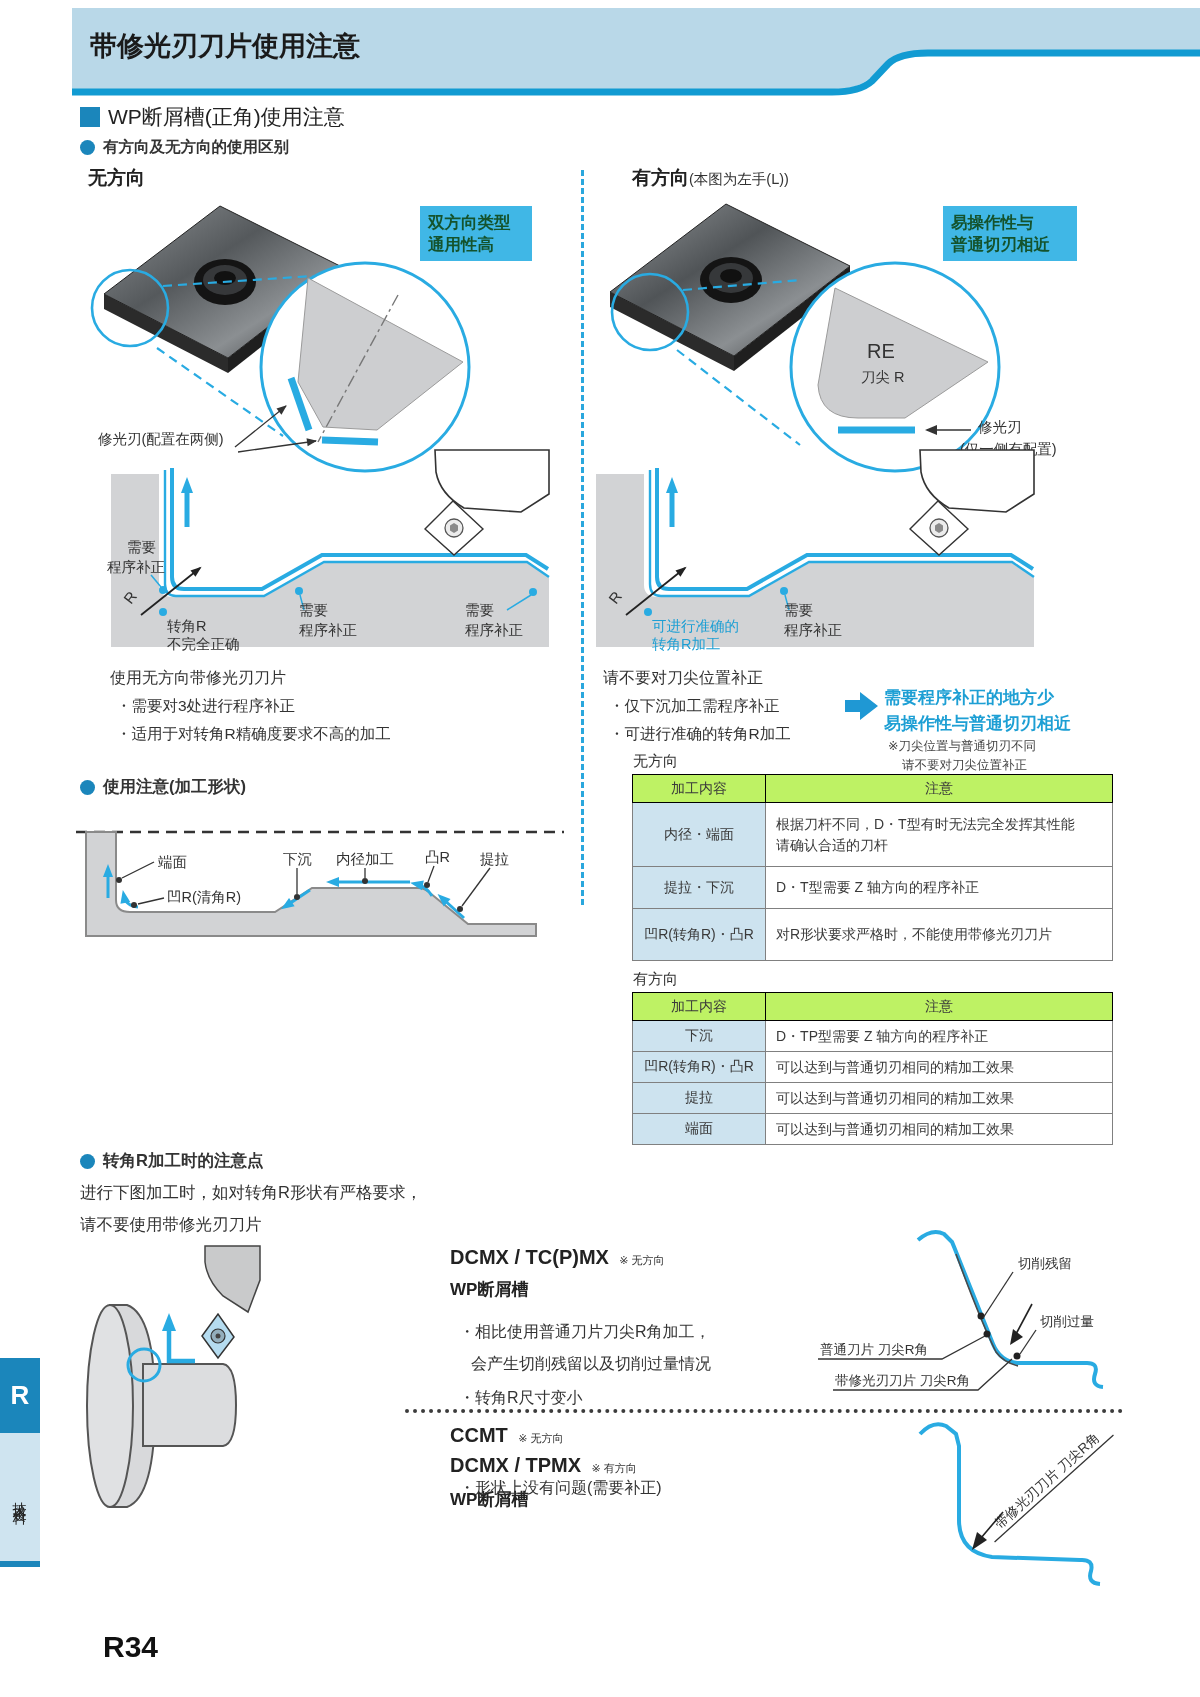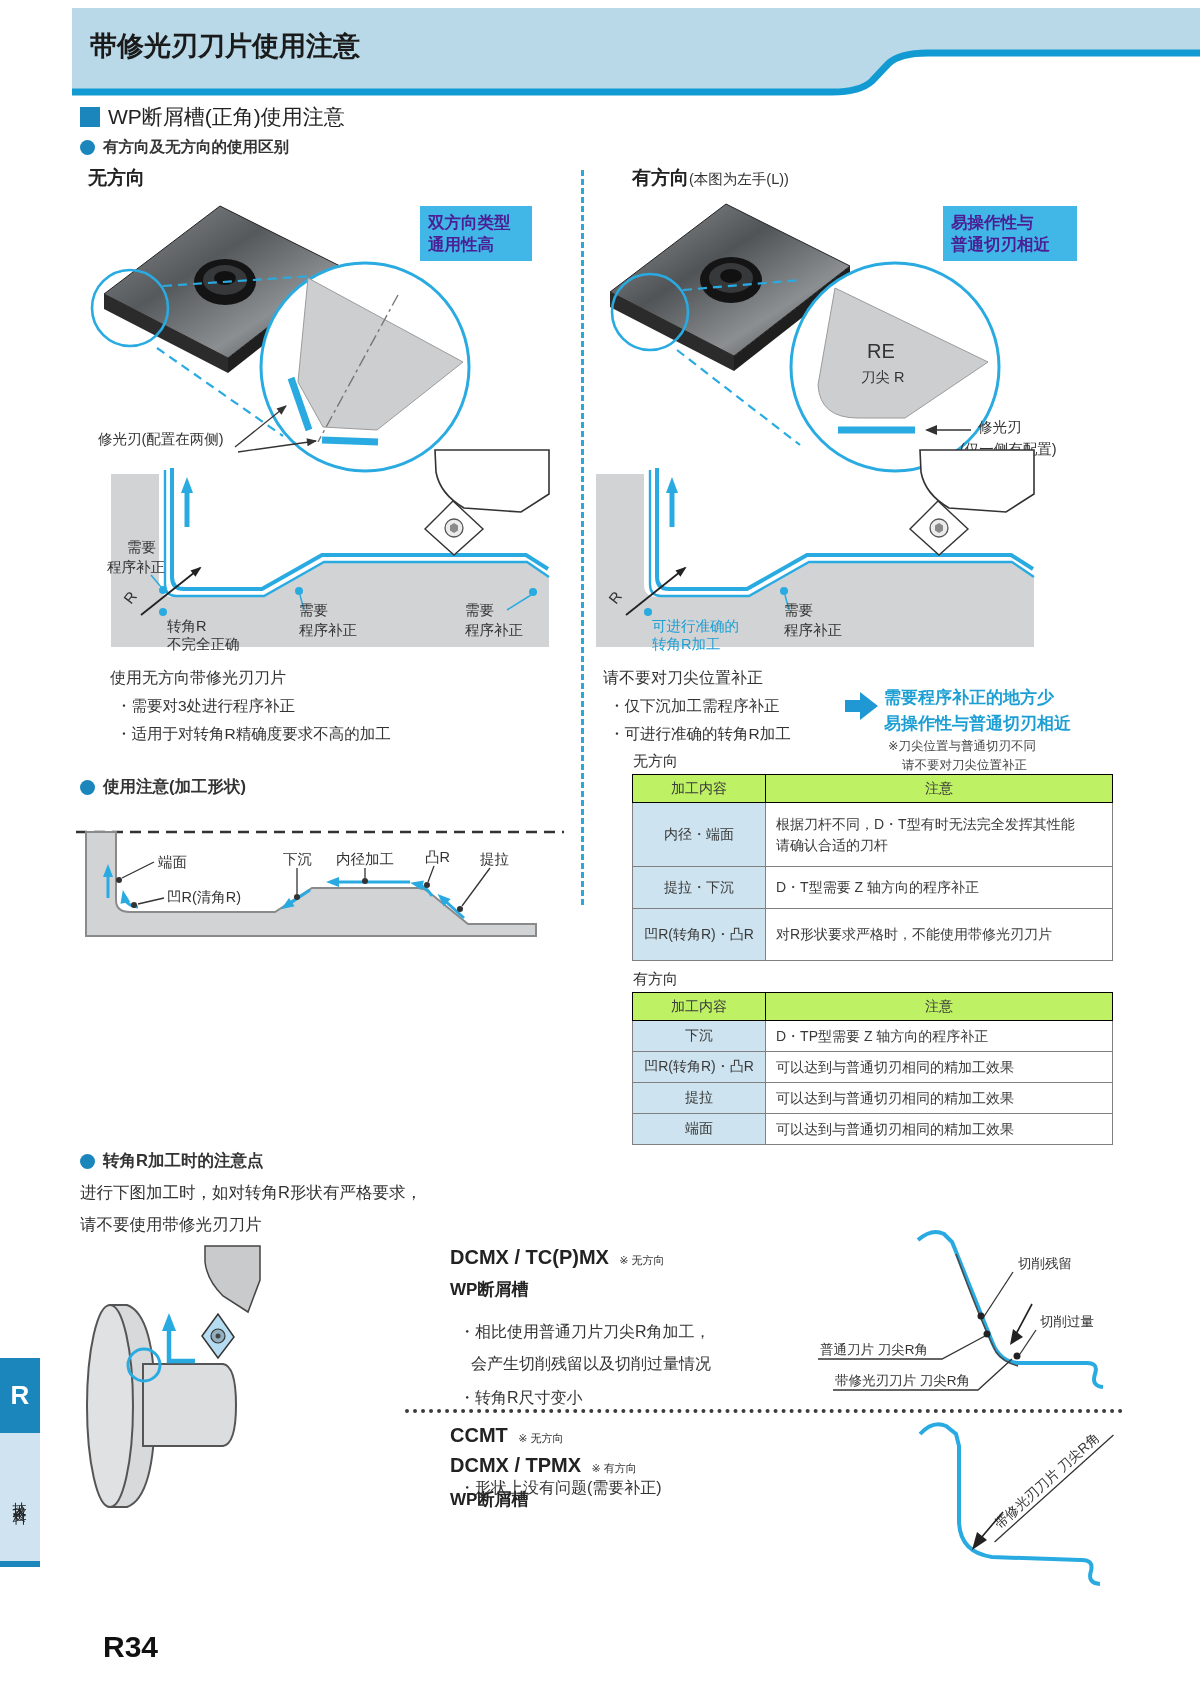--- a/index.html
+++ b/index.html
@@ -6,21 +6,21 @@
   .page{position:relative;width:1200px;height:1697px;background:#fff;overflow:hidden;
         font-family:"Liberation Sans","DejaVu Sans",sans-serif;color:#333;}
   .abs{position:absolute;}
   .lbl{position:absolute;white-space:nowrap;}
   .b{font-weight:bold;}
   .cyantxt{color:#1d9fd4;}
   .title{font-size:27px;font-weight:bold;color:#1a1a1a;}
   .h2{font-size:21px;font-weight:normal;color:#222;}
   .h3{font-size:15.5px;font-weight:bold;color:#333;}
   .collabel{font-size:19px;font-weight:bold;color:#222;}
-  .badge{position:absolute;background:#40b7e6;color:#4c1d95;font-size:16.5px;font-weight:bold;
+  .badge{position:absolute;background:#40b7e6;color:#14532d;font-size:16.5px;font-weight:bold;
          line-height:1.35;padding:5px 8px;text-align:left;}
   .body16{font-size:16px;color:#333;}
   .body15{font-size:15.5px;color:#333;}
   .note12{font-size:12.5px;color:#444;}
   .sq{position:absolute;width:20px;height:20px;background:#1b86bb;}
   .dot{position:absolute;width:15px;height:15px;border-radius:50%;background:#1b86bb;}
   .divider{position:absolute;border-left:3px dashed #2aa7dd;}
   .ntable{border-collapse:collapse;font-size:14px;table-layout:fixed;color:#3a3a3a;}
   .ntable th{background:#bef264;border:1px solid #000000;font-weight:normal;text-align:center;padding:3px;}
   .ntable td{border:1px solid #808080;}

